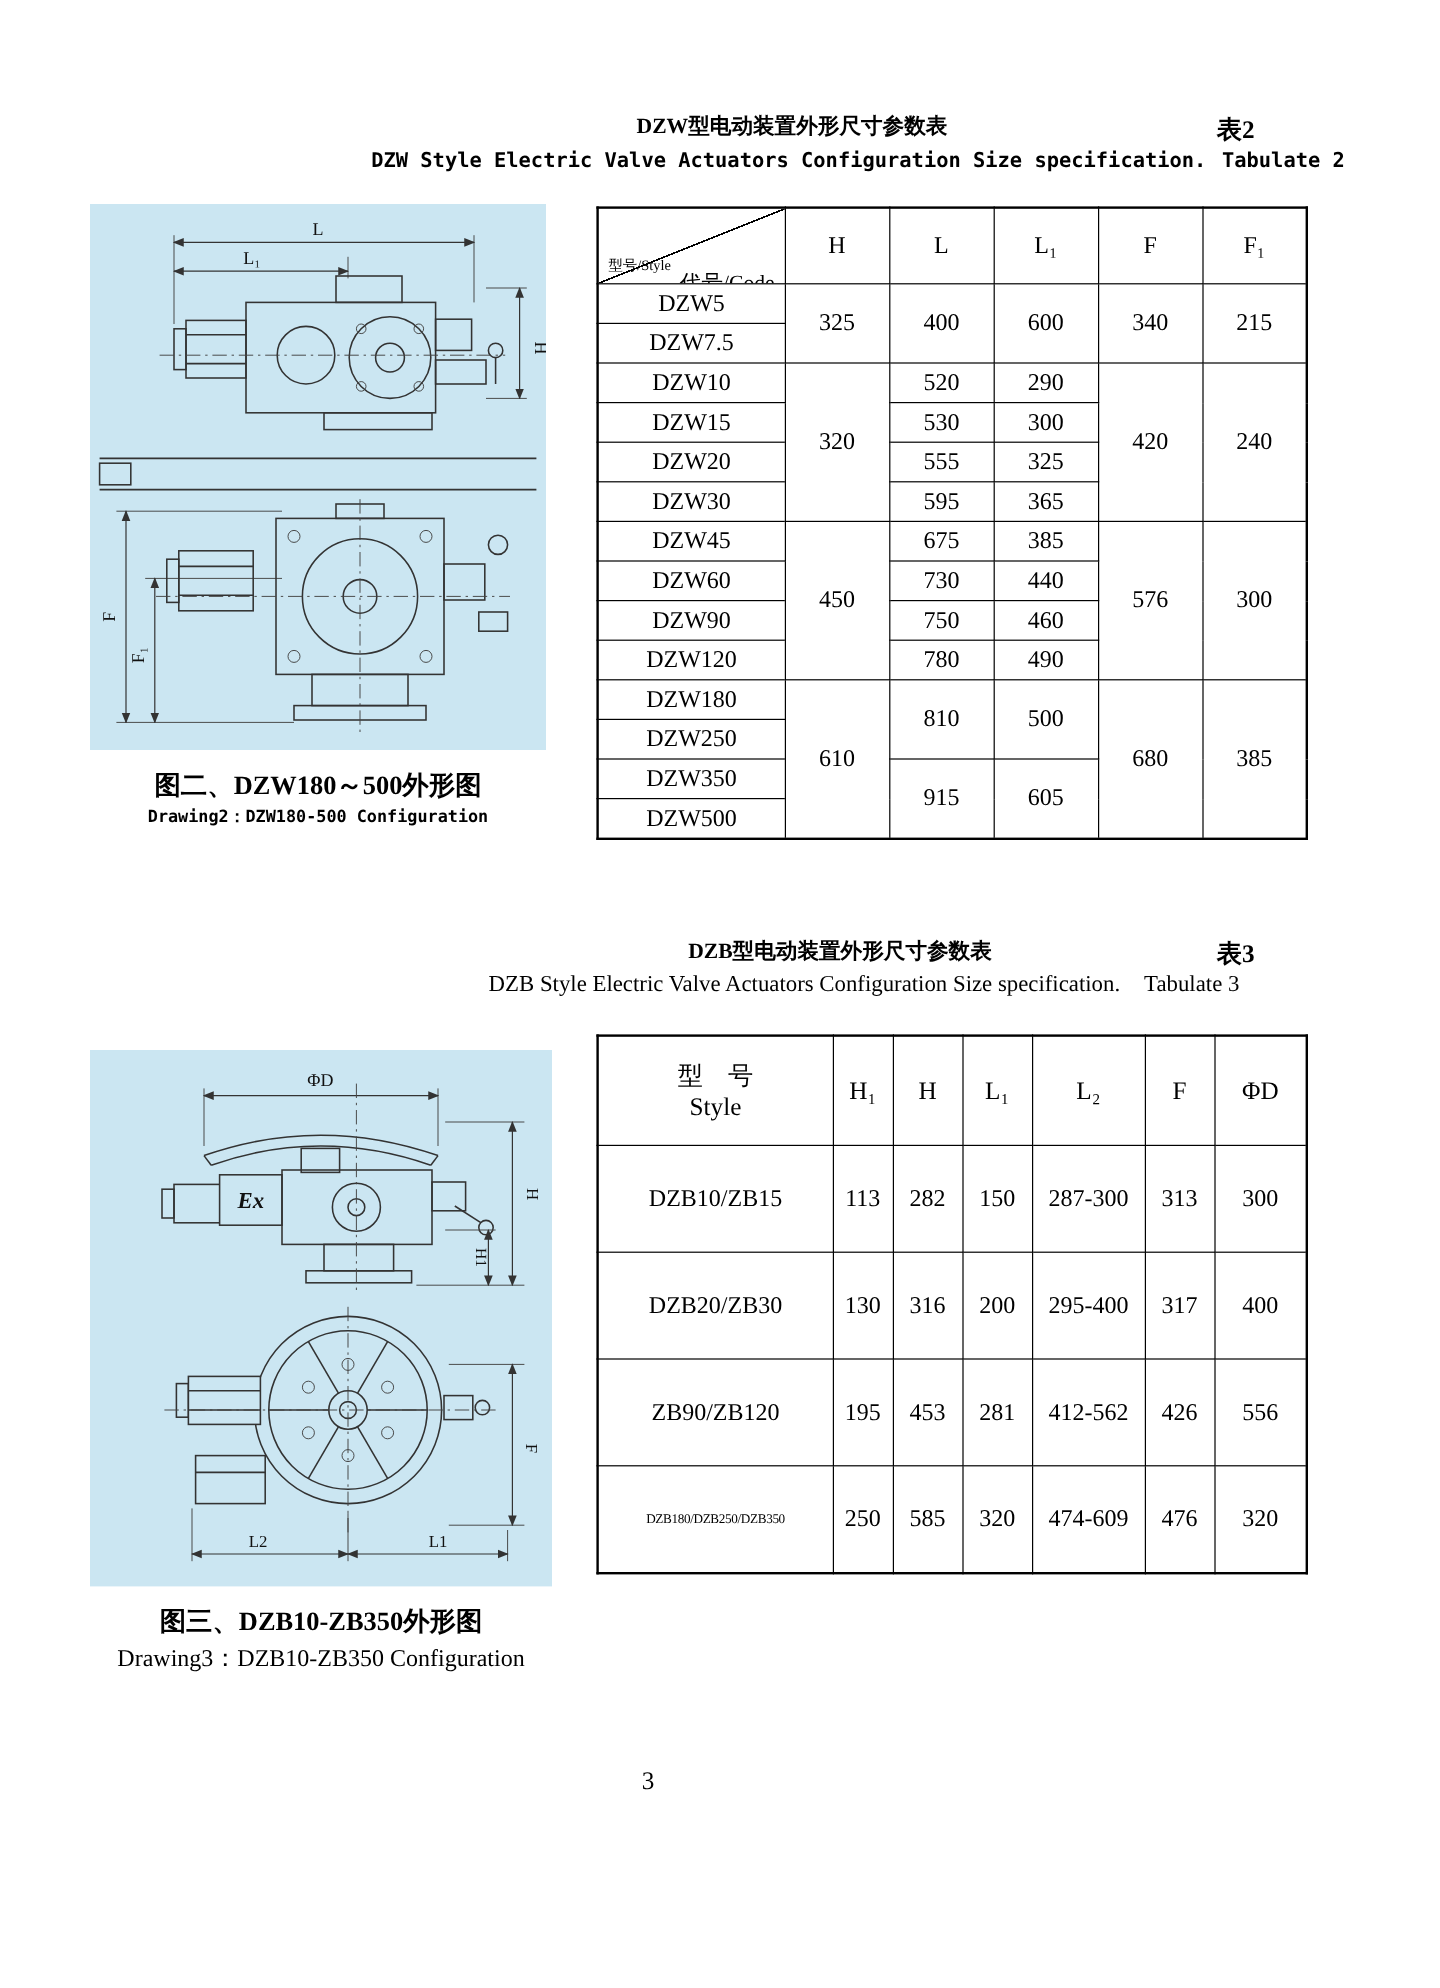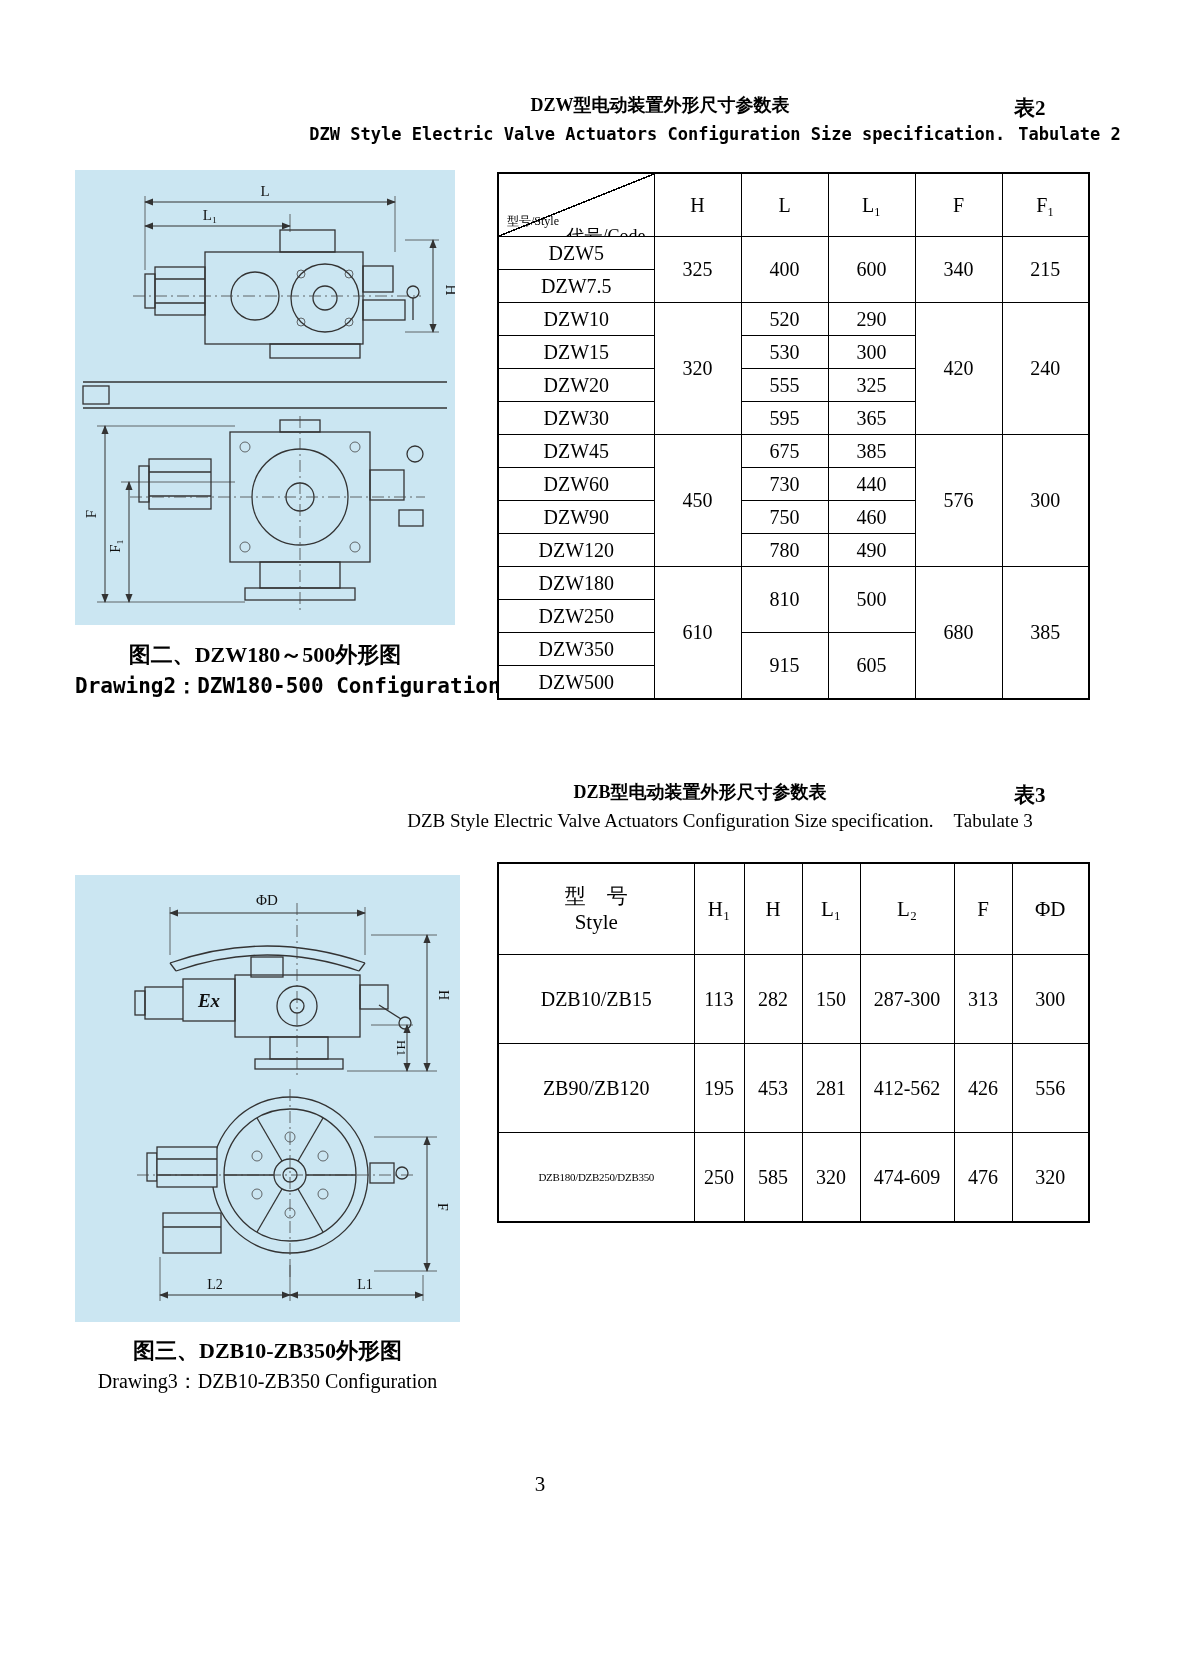--- a/index.html
+++ b/index.html
@@ -19,21 +19,21 @@
   .panel { background:#cbe6f2; }
   svg text { font-family:"Liberation Serif","DejaVu Serif",serif; fill:#111; }
   .ln  { stroke:#333; stroke-width:1.3; fill:none; }
   .lnf { stroke:#333; stroke-width:1.3; fill:#cbe6f2; }
   .thin{ stroke:#444; stroke-width:0.8; fill:none; }
   .cl  { stroke:#444; stroke-width:0.8; fill:none; stroke-dasharray:12 4 2 4; }
   .dim { stroke:#333; stroke-width:1; fill:none; }
 
   
   .cap-zh { font-size:22px; font-weight:bold; text-align:center; white-space:nowrap; }
-  .cap-en-mono { font-family:"DejaVu Sans Mono","Liberation Mono",monospace; font-size:21px; font-weight:bold; text-align:center; white-space:nowrap; }
+  .cap-en-mono { font-family:"DejaVu Sans Mono","Liberation Mono",monospace; font-size:14px; font-weight:bold; text-align:center; white-space:nowrap; }
   .cap-en-serif { font-size:20px; text-align:center; white-space:nowrap; }
 
   
   table { border-collapse:collapse; table-layout:fixed; background:#fff; }
   .t2, .t3 { border:2px solid #000; }
   .t2 td, .t3 td { border:1px solid #000; text-align:center; vertical-align:middle; padding:0; font-size:20px; overflow:hidden; }
   .t2 td { height:32px; }
   .t2 tr.head td { height:62px; font-size:20px; }
   .t3 tr.head td { height:90px; font-size:21px; }
   .t3 td { height:88px; }
@@ -363,20 +363,29 @@
   <tr>
     <td>DZB10/ZB15</td>
     <td>113</td>
     <td>282</td>
     <td>150</td>
     <td>287-300</td>
     <td>313</td>
     <td>300</td>
   </tr>
   <tr>
+    <td>DZB20/ZB30</td>
+    <td>130</td>
+    <td>316</td>
+    <td>200</td>
+    <td>295-400</td>
+    <td>317</td>
+    <td>400</td>
+  </tr>
+  <tr>
     <td>ZB90/ZB120</td>
     <td>195</td>
     <td>453</td>
     <td>281</td>
     <td>412-562</td>
     <td>426</td>
     <td>556</td>
   </tr>
   <tr>
     <td>DZB180/DZB250/DZB350</td>

